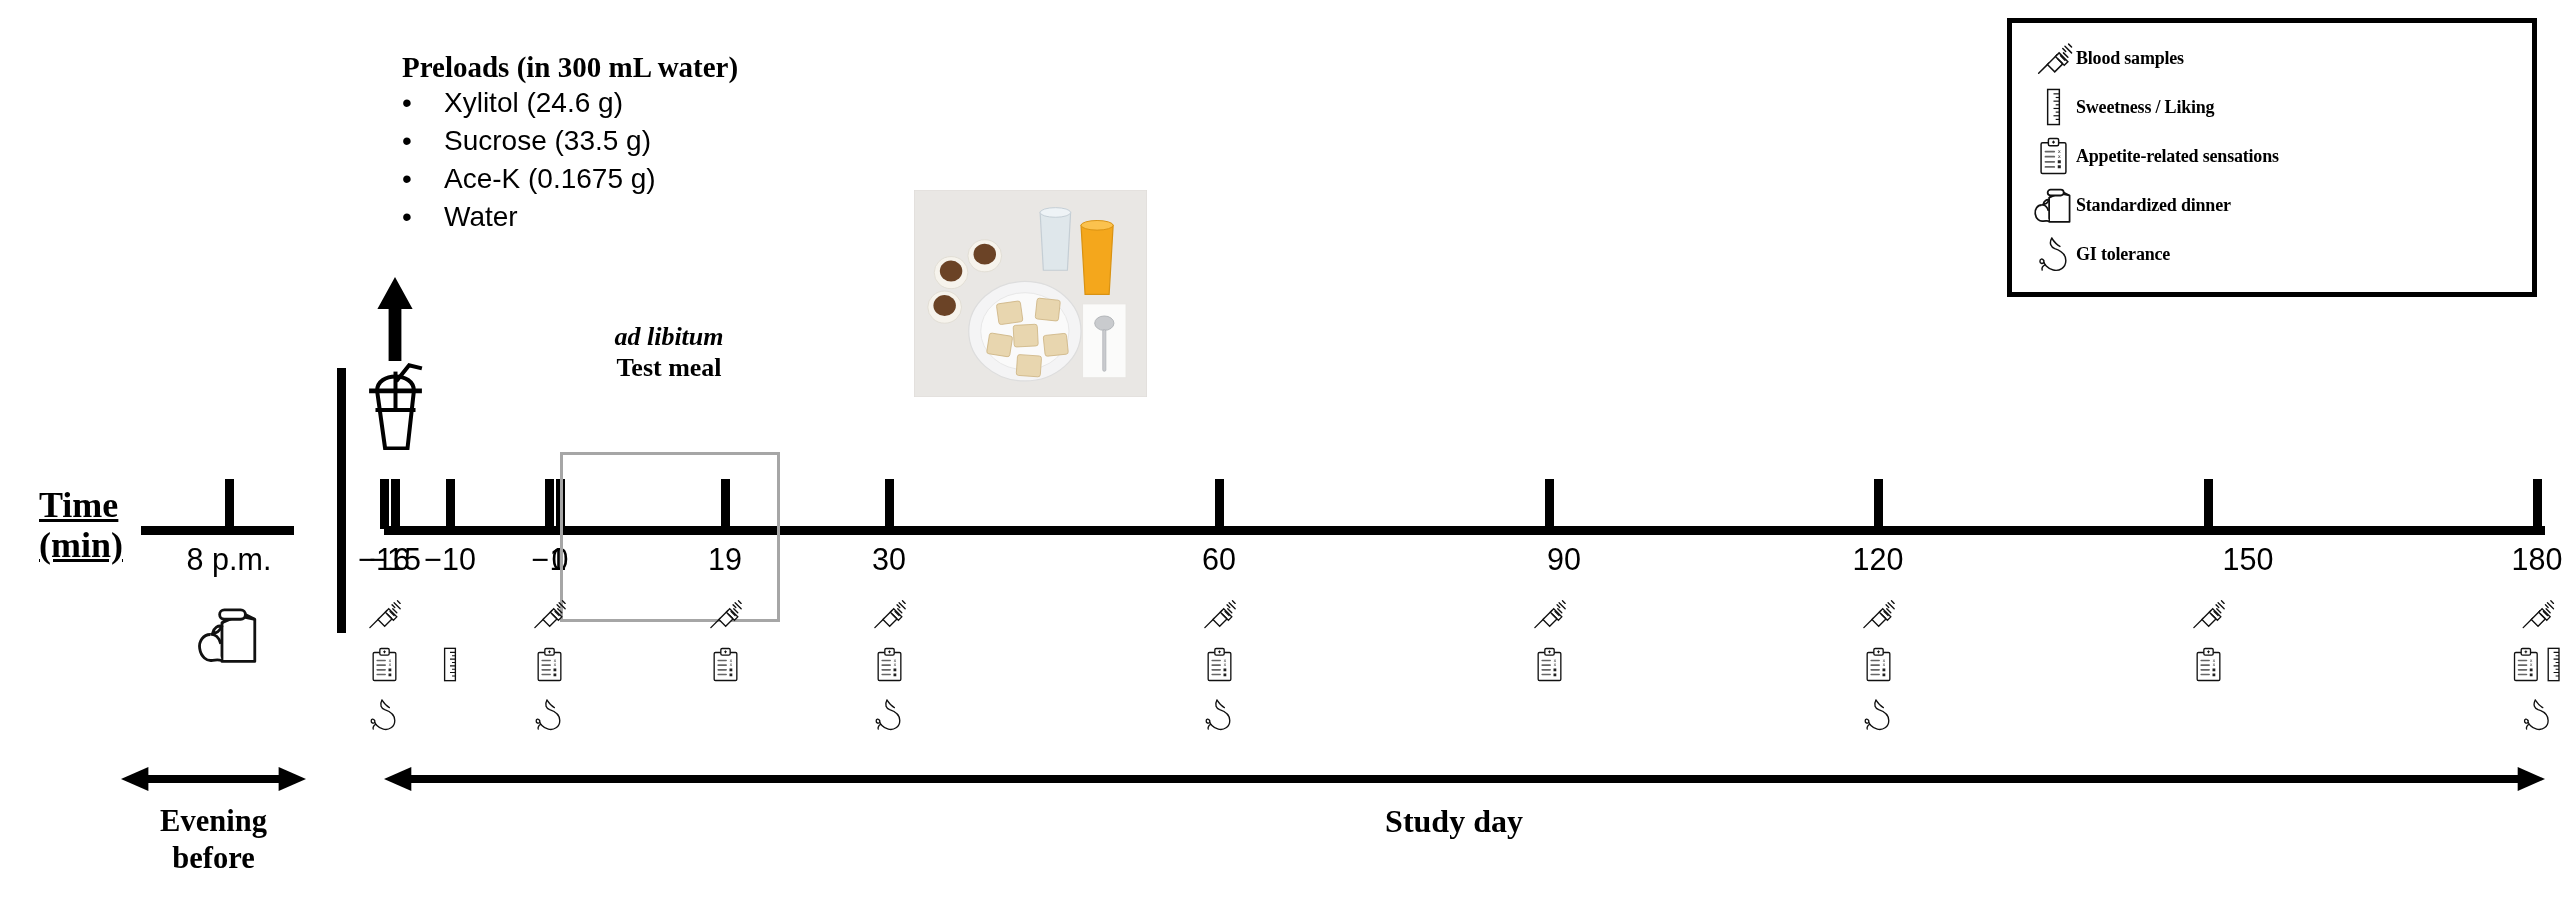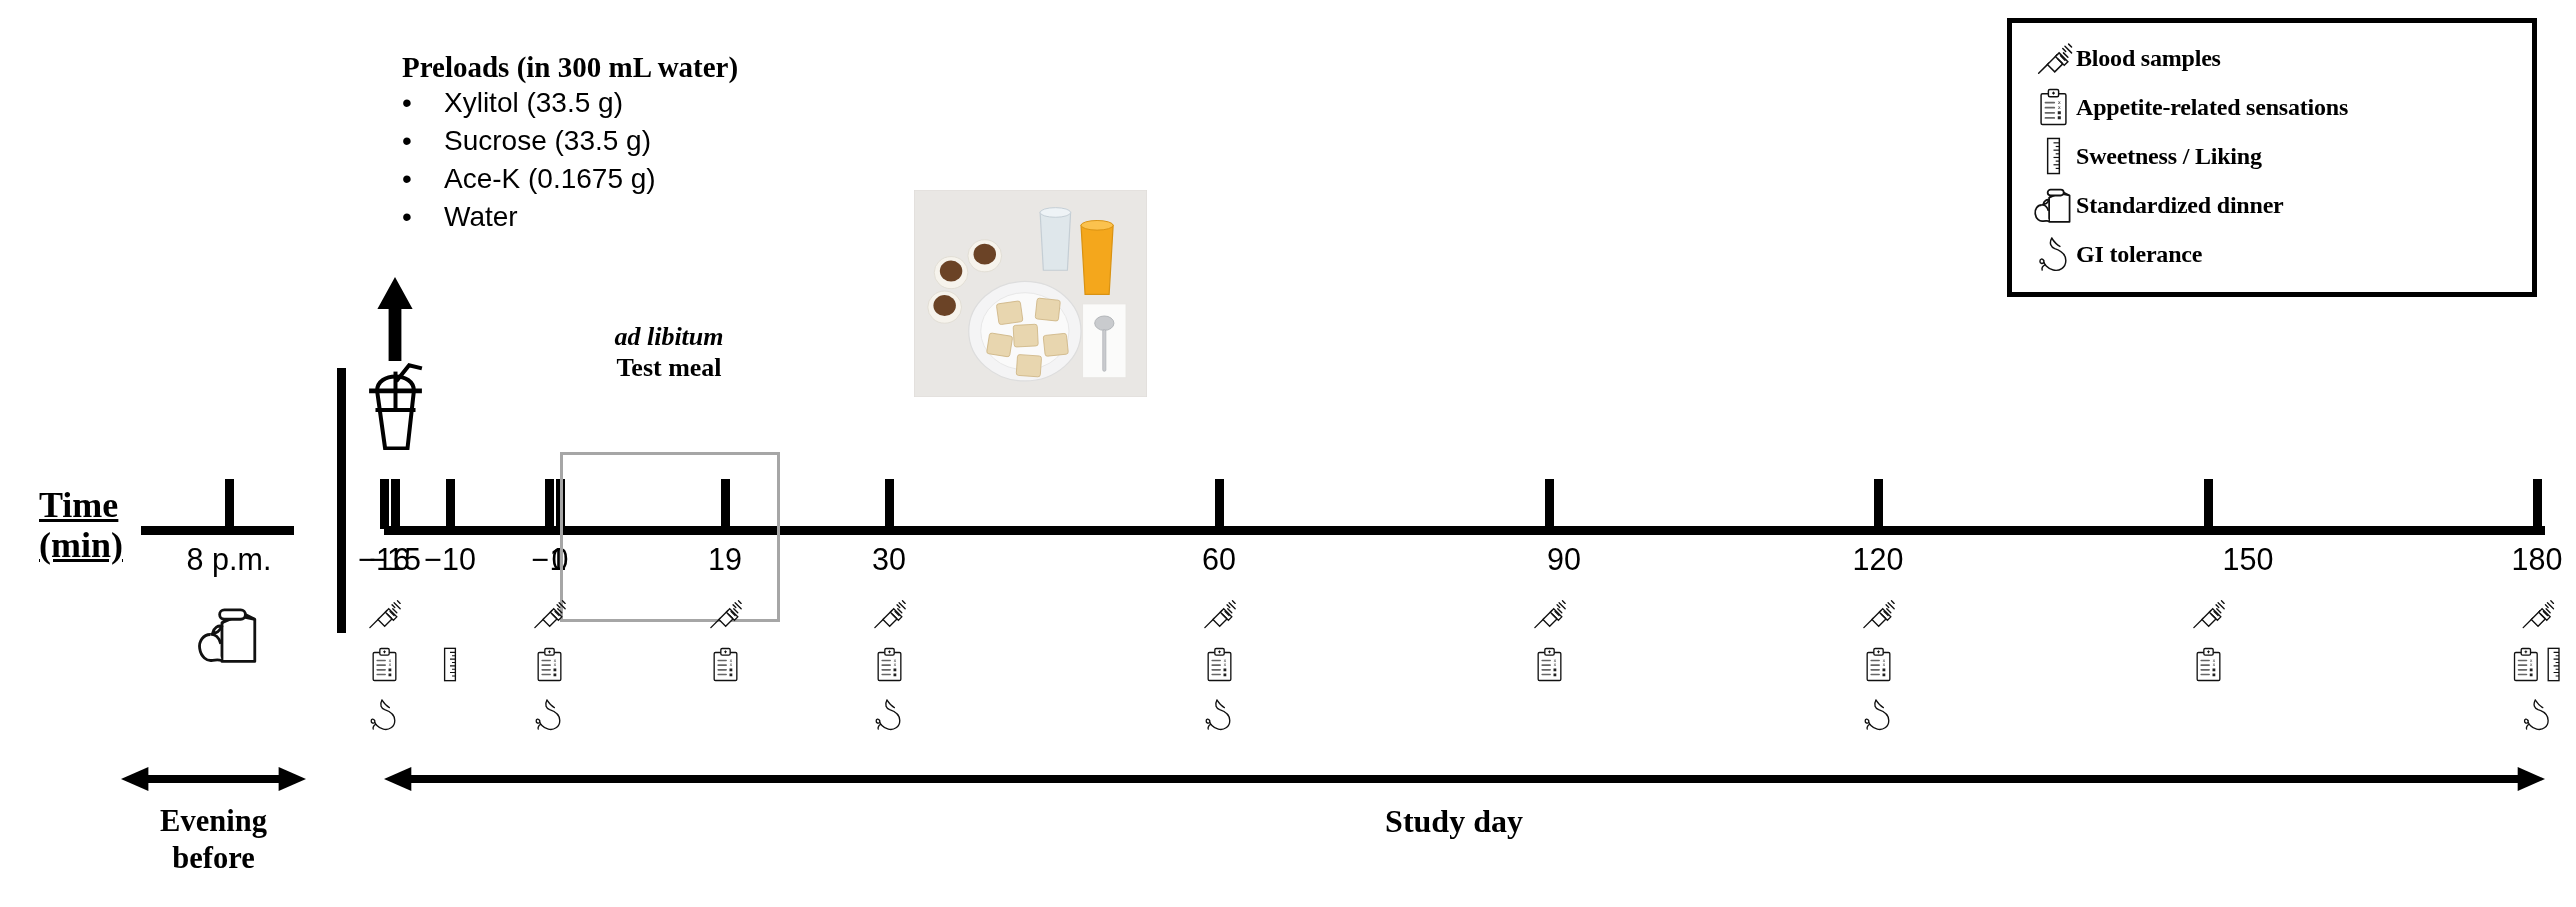--- a/index.html
+++ b/index.html
@@ -10,21 +10,21 @@
   #preload-block{left:402px;top:50px;width:450px;}
   #preload-title{font-weight:bold;font-size:29px;line-height:1.18;white-space:nowrap;}
   .preload-li{display:flex;font-family:"Liberation Sans",sans-serif;font-size:28px;
               line-height:1.35;white-space:nowrap;}
   .preload-bullet{width:42px;flex:0 0 42px;text-align:left;}
   
   #legend-box{right:39px;top:17.7px;width:530px;border:5.6px solid #000;background:#fff;
               padding:11.2px 14.5px 13px 19px;box-sizing:border-box;}
   .legend-row{display:flex;align-items:center;height:49px;}
   .legend-ico{width:45px;flex:0 0 45px;display:flex;align-items:center;justify-content:center;}
-  .legend-label{font-size:24px;font-weight:bold;white-space:nowrap;letter-spacing:-0.2px;}
+  .legend-label{font-size:18px;font-weight:bold;white-space:nowrap;letter-spacing:-0.2px;}
   
   #axis-left-line{left:141px;top:526px;width:153px;height:8.8px;background:#000;}
   #axis-main-line{left:384px;top:526px;width:2161px;height:8.8px;background:#000;}
   #section-divider{left:337px;top:368px;width:8.8px;height:265px;background:#000;}
   .tick{position:absolute;width:8.8px;height:50px;background:#000;top:479px;}
   .tick-lbl{position:absolute;top:542px;font-family:"Liberation Sans",sans-serif;
             font-size:30.5px;white-space:nowrap;transform:translateX(-50%);}
   #time-label{left:39px;top:485px;font-size:36px;font-weight:bold;line-height:1.12;text-decoration:underline;}
   
   #meal-box{left:679px;top:452px;width:205px;height:170px;border:3.2px solid #a6a6a6;
@@ -52,21 +52,21 @@
                font-weight:bold;}
 </style>
 </head>
 <body>
 
 <div class="abs" id="preload-block">
   <div id="preload-title">Preloads (in 300 mL water)</div>
   <div id="preload-list">
       <div class="preload-li">
         <span class="preload-bullet">•</span>
-        <span>Xylitol (33.5 g)</span>
+        <span>Xylitol (24.6 g)</span>
       </div>
       <div class="preload-li">
         <span class="preload-bullet">•</span>
         <span>Sucrose (33.5 g)</span>
       </div>
       <div class="preload-li">
         <span class="preload-bullet">•</span>
         <span>Ace-K (0.1675 g)</span>
       </div>
       <div class="preload-li">
@@ -88,63 +88,63 @@
       <line x1="31" y1="27" x2="37" y2="33"></line>
       <line x1="35" y1="23" x2="41" y2="29"></line>
       <line x1="39" y1="19" x2="45" y2="25"></line>
       <line x1="41" y1="10" x2="50" y2="19"></line>
       <line x1="46" y1="7" x2="50" y2="11"></line>
       <line x1="38" y1="13" x2="42" y2="17"></line>
     </g>
           </svg></span>
       </span>
       <span class="legend-label">Blood samples</span>
-    </div>
-    <div class="legend-row">
-      <span class="legend-ico">
-        <span style="display: inline-block; line-height: 0;"><svg xmlns="http://www.w3.org/2000/svg" width="31" height="38" viewBox="0 0 42 52">
-            <g stroke="#111" stroke-width="2" fill="#fff">
-      <rect x="4" y="8" width="34" height="42" rx="2"></rect>
-      <rect x="14" y="2" width="14" height="10" rx="2"></rect>
-      <line x1="21" y1="5" x2="21" y2="9" stroke-width="1.6"></line>
-      <line x1="19" y1="7" x2="23" y2="7" stroke-width="1.6"></line>
-    </g>
-    <g stroke="#666" stroke-width="2.4" stroke-linecap="round">
-      <line x1="10" y1="20" x2="22" y2="20"></line>
-      <line x1="10" y1="27" x2="22" y2="27"></line>
-      <line x1="10" y1="34" x2="22" y2="34"></line>
-      <line x1="10" y1="41" x2="22" y2="41"></line>
-    </g>
-    <g fill="#222" font-family="monospace" font-size="7">
-      <text x="27" y="22">x</text>
-              <text x="27" y="29">x</text>
-      <text x="27" y="36">■</text>
-              <text x="27" y="43">■</text>
-    </g>
-          </svg></span>
-      </span>
-      <span class="legend-label">Appetite-related sensations</span>
     </div>
     <div class="legend-row">
       <span class="legend-ico">
         <span style="display: inline-block; line-height: 0;"><svg xmlns="http://www.w3.org/2000/svg" width="19" height="38" viewBox="0 0 26 52">
             <rect x="5" y="2" width="16" height="48" fill="#fff" stroke="#111" stroke-width="2"></rect>
     <g stroke="#111" stroke-width="1.6">
       <line x1="13" y1="8" x2="21" y2="8"></line>
       <line x1="16" y1="13" x2="21" y2="13"></line>
       <line x1="13" y1="18" x2="21" y2="18"></line>
       <line x1="16" y1="23" x2="21" y2="23"></line>
       <line x1="13" y1="28" x2="21" y2="28"></line>
       <line x1="16" y1="33" x2="21" y2="33"></line>
       <line x1="13" y1="38" x2="21" y2="38"></line>
       <line x1="16" y1="43" x2="21" y2="43"></line>
     </g>
           </svg></span>
       </span>
       <span class="legend-label">Sweetness / Liking</span>
+    </div>
+    <div class="legend-row">
+      <span class="legend-ico">
+        <span style="display: inline-block; line-height: 0;"><svg xmlns="http://www.w3.org/2000/svg" width="31" height="38" viewBox="0 0 42 52">
+            <g stroke="#111" stroke-width="2" fill="#fff">
+      <rect x="4" y="8" width="34" height="42" rx="2"></rect>
+      <rect x="14" y="2" width="14" height="10" rx="2"></rect>
+      <line x1="21" y1="5" x2="21" y2="9" stroke-width="1.6"></line>
+      <line x1="19" y1="7" x2="23" y2="7" stroke-width="1.6"></line>
+    </g>
+    <g stroke="#666" stroke-width="2.4" stroke-linecap="round">
+      <line x1="10" y1="20" x2="22" y2="20"></line>
+      <line x1="10" y1="27" x2="22" y2="27"></line>
+      <line x1="10" y1="34" x2="22" y2="34"></line>
+      <line x1="10" y1="41" x2="22" y2="41"></line>
+    </g>
+    <g fill="#222" font-family="monospace" font-size="7">
+      <text x="27" y="22">x</text>
+              <text x="27" y="29">x</text>
+      <text x="27" y="36">■</text>
+              <text x="27" y="43">■</text>
+    </g>
+          </svg></span>
+      </span>
+      <span class="legend-label">Appetite-related sensations</span>
     </div>
     <div class="legend-row">
       <span class="legend-ico">
         <span style="display: inline-block; line-height: 0;"><svg xmlns="http://www.w3.org/2000/svg" width="47" height="38" viewBox="0 0 64 52">
             <g fill="#fff" stroke="#111" stroke-width="2.4" stroke-linejoin="round">
       <path d="M26 16 L26 49 L54 49 L54 13 L40 6 Z"></path>
       <path d="M26 16 L40 10 L54 13"></path>
       <rect x="24" y="5" width="22" height="8" rx="4"></rect>
       <path d="M16 26 C10 26, 6 32, 7 38 C8 45, 13 49, 18 48 C21 47.4, 23 47.4, 26 48"></path>
       <path d="M16 26 C20 25, 24 29, 25 34"></path>

